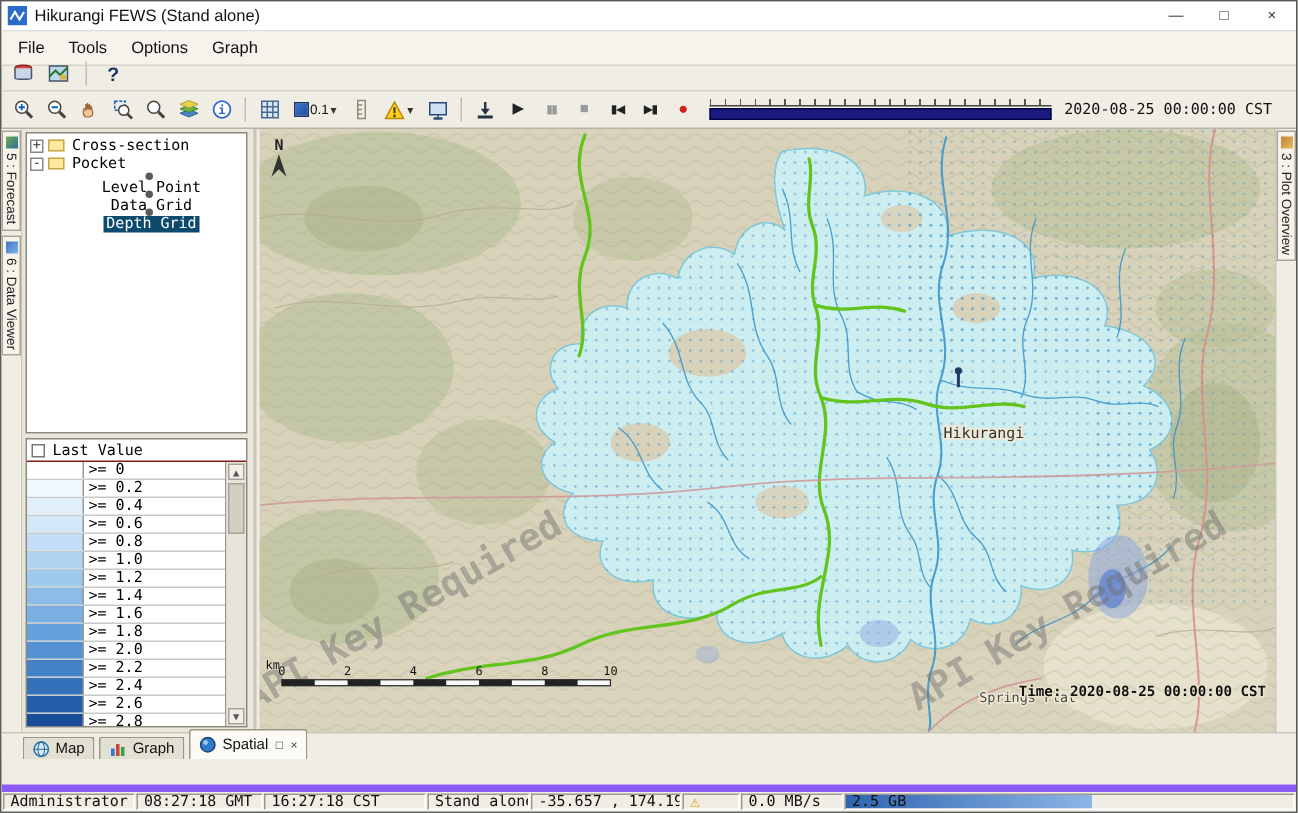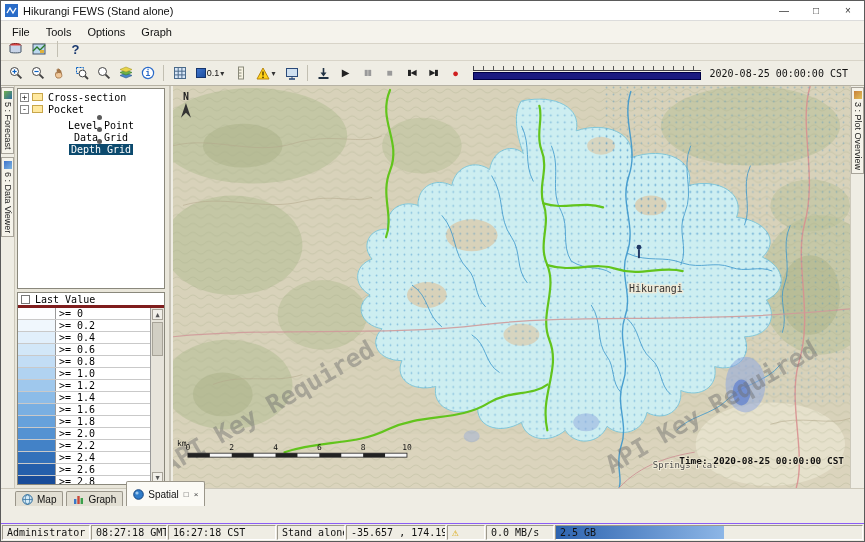--- a/index.html
+++ b/index.html
@@ -55,47 +55,47 @@
   .tree-row.child{margin-left:20px;flex-direction:column;}
   .expander{width:9px;height:9px;border:1px solid #888;display:inline-flex;align-items:center;justify-content:center;
             font-size:9px;line-height:7px;margin:0 3px 0 2px;background:#fff;color:#333;flex:0 0 auto;}
   .folder{width:11px;height:8px;background:#ffe9a0;border:1px solid #c8a64a;margin-right:3px;flex:0 0 auto;}
   .bullet{width:5px;height:5px;border-radius:50%;background:#5a5a5a;margin:0 5px 0 2px;flex:0 0 auto;}
   .tree-label{padding:0 2px;}
   .tree-row.selected .tree-label{background:#0c4a6e;color:#fff;}
   
   .legendpanel{position:absolute;left:2px;right:4px;top:206px;bottom:3px;background:#fff;border:1px solid #8a887c;
                font-family:"DejaVu Sans Mono",monospace;font-size:10px;}
-  .legend-header{display:flex;align-items:center;height:15px;padding-left:3px;gap:5px;border-bottom:3px solid #7f1d1d;}
+  .legend-header{display:flex;align-items:center;height:15px;padding-left:3px;gap:5px;border-bottom:1px solid #7f1d1d;}
   .checkbox{width:9px;height:9px;border:1px solid #777;background:#fff;flex:0 0 auto;}
   .legend-table{position:absolute;top:15px;left:0;right:13px;bottom:0;display:flex;flex-direction:column;
                 border-right:1px solid #999;overflow:hidden;}
   .lg-row{flex:1 1 auto;display:flex;align-items:stretch;border-bottom:1px solid #c9c9c9;}
   .lg-sw{width:38px;border-right:1px solid #999;flex:0 0 auto;}
   .lg-lb{padding:0 3px;display:flex;align-items:center;}
   .legend-scroll{position:absolute;top:15px;right:0;bottom:0;width:13px;background:#e7e4db;
                  display:flex;flex-direction:column;align-items:center;font-size:7px;color:#555;}
   .scroll-arrow{height:11px;width:11px;margin:1px;border:1px solid #a7a398;background:#f1efe8;
                 display:flex;align-items:center;justify-content:center;flex:0 0 auto;}
   .scroll-thumb{width:11px;height:34px;background:#d2cfc4;border:1px solid #a7a398;margin-top:1px;}
   
   .maparea{position:absolute;left:172px;right:14px;top:0;bottom:0;background:#d8d2ba;overflow:hidden;}
   .maparea svg{display:block;width:100%;height:100%;}
   
   .tabbar{position:absolute;bottom:35px;left:0;right:0;height:18px;background:#efede4;border-top:1px solid #ccc8ba;
           display:flex;align-items:flex-end;padding-left:14px;gap:3px;}
   .btab{display:flex;align-items:center;gap:4px;font-size:10px;border:1px solid #9a968a;border-bottom:none;
         background:#e2dfd3;height:15px;padding:0 6px;border-radius:2px 2px 0 0;color:#111;}
-  .btab.active{background:#fbfaf5;height:25px;}
+  .btab.active{background:#fbfaf5;height:20px;}
   .btab .mini-ctl{font-size:8px;color:#444;margin-left:1px;}
   .logsrow{position:absolute;bottom:18px;left:0;right:0;height:17px;background:#efede4;border-top:1px solid #d6d2c6;
            display:flex;align-items:center;padding-left:3px;}
   .logs-btn{font-size:10px;border:1px solid #8a8578;background:#f3f1e9;height:14px;display:flex;align-items:center;
             padding:0 7px;border-radius:2px;color:#111;}
-  .statusbar{position:absolute;bottom:0;left:0;right:0;height:18px;background:#efede4;border-top:1px solid #8b5cf6;
+  .statusbar{position:absolute;bottom:0;left:0;right:0;height:18px;background:#efede4;border-top:5px solid #8b5cf6;
              display:flex;gap:1px;padding:1px 1px;font-family:"DejaVu Sans Mono",monospace;font-size:10px;color:#111;}
   .scell{border:1px solid;border-color:#9c988c #ffffff #ffffff #9c988c;display:flex;align-items:center;
          padding:0 4px;white-space:nowrap;overflow:hidden;flex:0 0 auto;position:relative;}
   .scell.grow{flex:1 1 auto;}
   .warn-glyph{color:#d9a400;font-size:11px;line-height:1;}
   .mem-fill{position:absolute;left:0;top:0;bottom:0;width:55%;background:linear-gradient(90deg,#2e64b0,#8db6e6);}
   .mem-text{position:relative;z-index:1;}
   svg text{font-family:"DejaVu Sans Mono",monospace;}
 </style>
 </head>
@@ -521,21 +521,21 @@
         </svg>
       <span>Spatial</span>
       <span class="mini-ctl">□</span>
       <span class="mini-ctl">×</span>
     </div>
   </div>
 
 
   <div class="statusbar">
     <span class="scell" style="width:88px">Administrator</span>
-    <span class="scell" style="width:76px">08:27:18 GMT</span>
+    <span class="scell" style="width:84px">08:27:18 GMT</span>
     <span class="scell" style="width:108px">16:27:18 CST</span>
     <span class="scell" style="width:68px">Stand alone</span>
     <span class="scell" style="width:100px">-35.657 , 174.199</span>
     <span class="scell" style="width:38px">
       <span class="warn-glyph">⚠</span>
     </span>
     <span class="scell" style="width:68px">0.0 MB/s</span>
     <span class="scell grow">
       <span class="mem-fill"></span>
       <span class="mem-text">2.5 GB</span>

